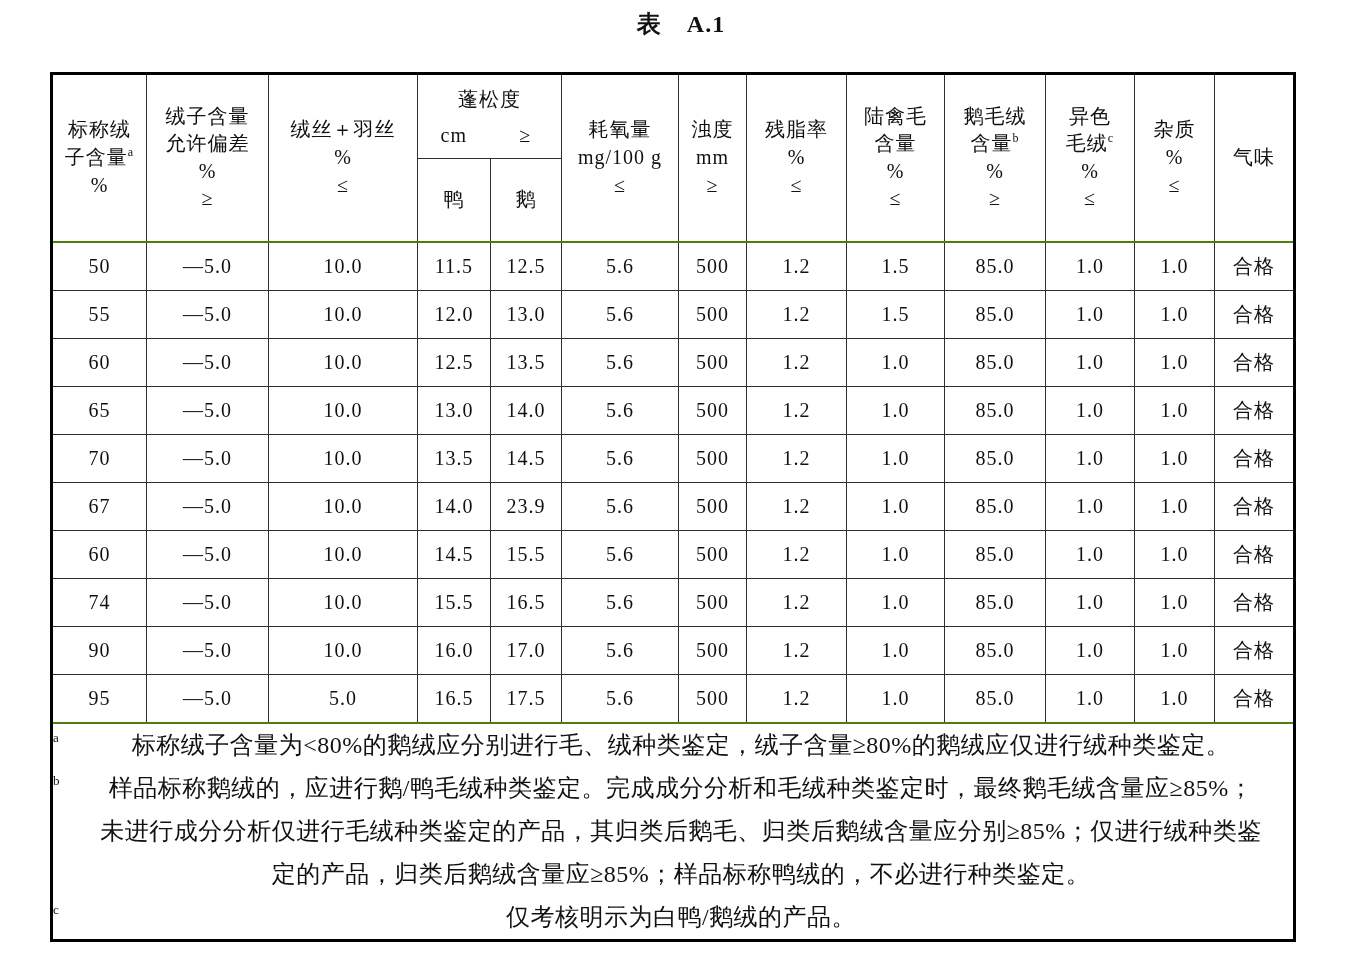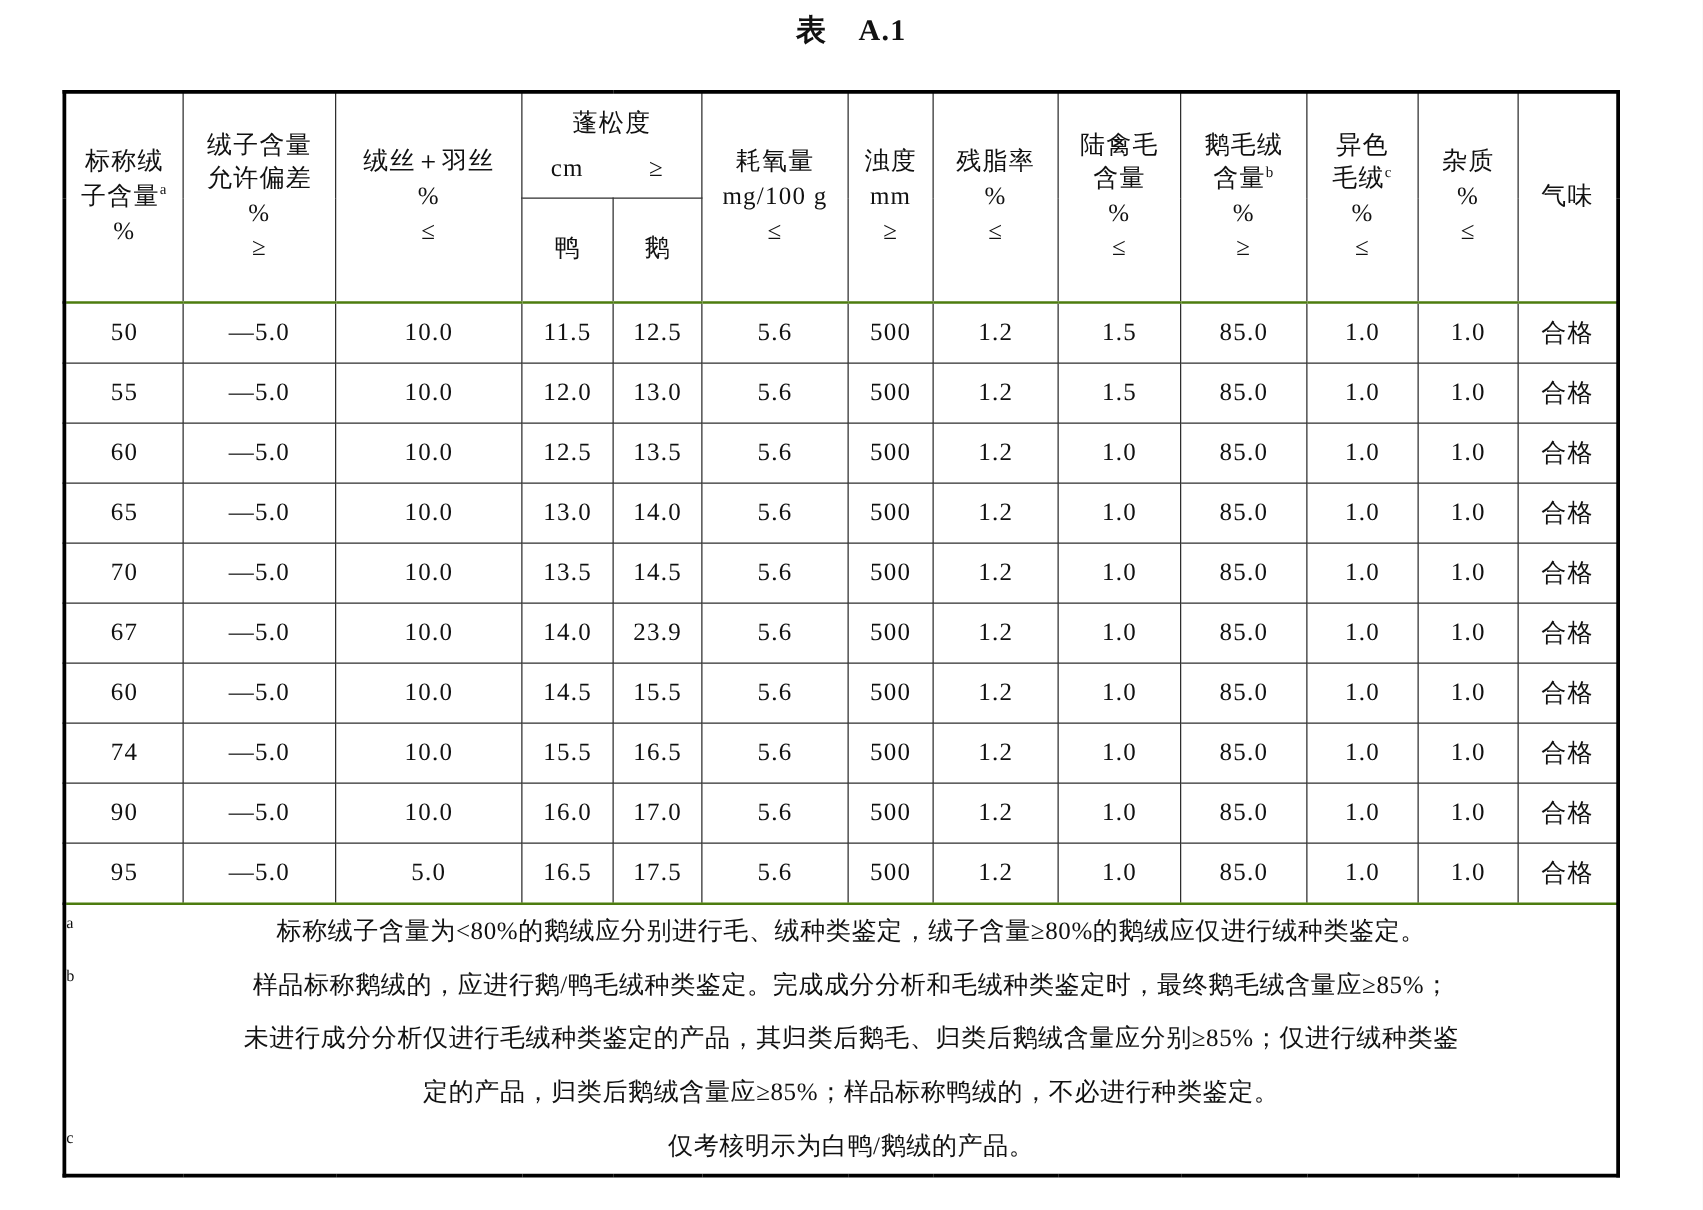--- a/index.html
+++ b/index.html
@@ -56,21 +56,21 @@
   }
   .fn{display:flex;align-items:flex-start;}
   .fn-sup{
     font-size:13px;
     width:16px;
     flex:0 0 16px;
     text-align:left;
     padding-top:6px;
   }
   .fn-lines{flex:1;}
-  .fn-lines div{line-height:43px;font-size:20px;}
+  .fn-lines div{line-height:43px;font-size:24px;}
 </style>
 </head>
 <body>
 
 <div class="page">
 
   <div class="doc-title">表　A.1</div>
 
   <table class="spec">
     <colgroup>

